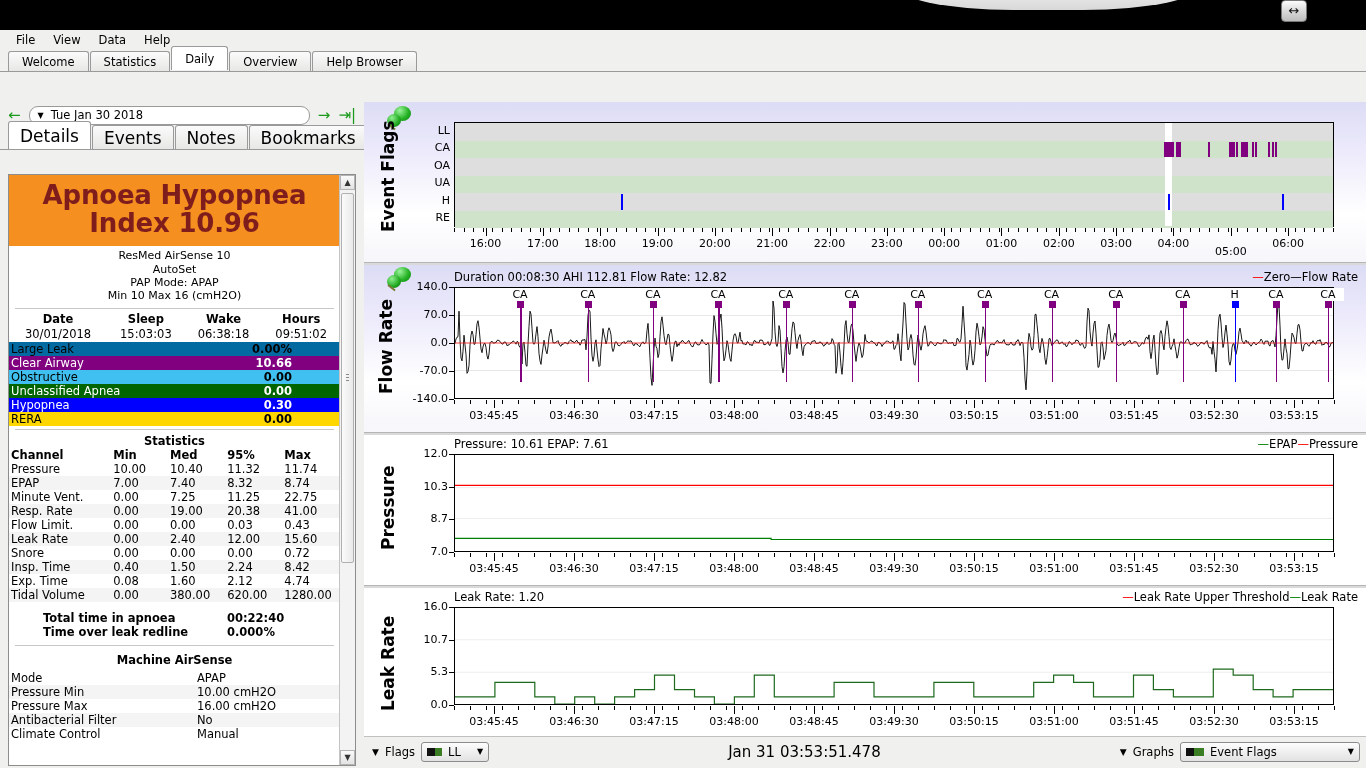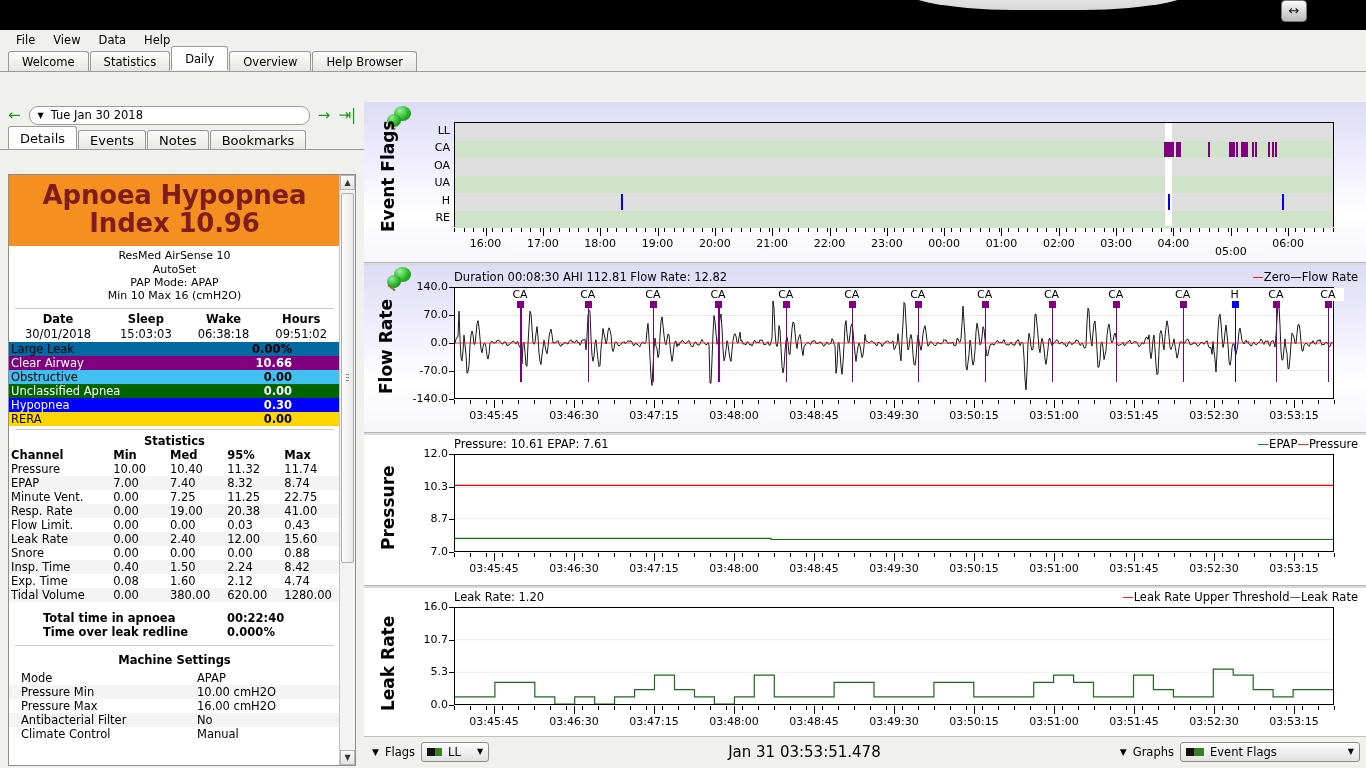--- a/index.html
+++ b/index.html
@@ -50,21 +50,21 @@
   .datefield {
     flex:1; height:19px; border:1px solid #9a9a9a; border-radius:9px; background:#fff;
     display:flex; align-items:center; gap:7px; padding:0 8px; font-size:11.5px; color:#000;
   }
   .datefield .caret { font-size:8px; color:#000; }
   .arrow-r { color:#1a9a1a; font-size:15px; line-height:1; }
   .arrow-end { color:#1a9a1a; font-size:15px; line-height:1; }
 
   .subtabs { height:22px; padding-left:8px; display:flex; align-items:flex-end; position:relative; }
   .subtabs .stab {
-    font-size:13px; padding:2px 11px; border:1px solid #9a9a9a; border-bottom:none;
+    font-size:17px; padding:2px 11px; border:1px solid #9a9a9a; border-bottom:none;
     background: linear-gradient(#fbfbfb,#e6e6e4); border-radius:3px 3px 0 0; margin-right:1px;
   }
   .subtabs .stab.active { background:#fff; padding-top:4px; padding-bottom:4px; }
   .subtabs::after { content:""; position:absolute; left:0; bottom:0; width:100%; height:1px; background:#9a9a9a; }
 
   .detailbox { position:absolute; left:8px; top:72px; width:348px; height:592px; background:#fff; border:1px solid #8d8d8d; overflow:hidden; }
   .detail-inner { position:absolute; left:0; top:0; width:331px; height:100%; }
 
   .ahi-banner { background:#f59020; text-align:center; padding:6px 4px 9px; }
   .ahi-banner .l1, .ahi-banner .l2 { font-weight:bold; font-size:26px; color:#7f1d1d; line-height:1.08; letter-spacing:-0.2px; }
@@ -88,21 +88,21 @@
   .stats .c0 { width:105px; }
   .stats .cx { width:58px; }
 
   .totrow { display:flex; font-size:11.5px; font-weight:bold;margin-left:32px; }
   .totrow .k { width:186px; padding-left:2px; }
 
   .msHead { text-align:center; font-weight:bold; font-size:11.5px; padding:6px 0 4px; }
   .ms { width:100%; border-collapse:collapse; font-size:11.5px; }
   .ms td { padding:0 2px; }
   .ms tr:nth-child(even) td { background:#f4f4f4; }
-  .ms .k { width:186px; padding-left:12px; }
+  .ms .k { width:186px; padding-left:2px; }
 
   
   .vscroll { position:absolute; right:0; top:0; width:16px; height:100%; background:#f3f3f3; border-left:1px solid #c4c4c4; }
   .vscroll .btn { height:15px; background:linear-gradient(#fafafa,#e3e3e3); border:1px solid #b4b4b4; text-align:center; font-size:8px; line-height:13px; color:#333; }
   .vscroll .btn.bot { position:absolute; bottom:0; left:0; right:0; }
   .vscroll .thumb { position:absolute; left:1px; right:1px; top:18px; height:370px; background:linear-gradient(90deg,#fbfbfb,#e9e9e9); border:1px solid #b0b0b0; border-radius:2px; }
   .vscroll .thumb i { position:absolute; left:4px; right:4px; top:50%; margin-top:-4px; height:8px;
        background: repeating-linear-gradient(#8a8a8a,#8a8a8a 1px,transparent 1px,transparent 3px); }
 
   
@@ -305,21 +305,21 @@
                   <td class="cx">0.00</td>
                   <td class="cx">2.40</td>
                   <td class="cx">12.00</td>
                   <td class="cx">15.60</td>
                 </tr>
                 <tr>
                   <td class="c0">Snore</td>
                   <td class="cx">0.00</td>
                   <td class="cx">0.00</td>
                   <td class="cx">0.00</td>
-                  <td class="cx">0.88</td>
+                  <td class="cx">0.72</td>
                 </tr>
                 <tr>
                   <td class="c0">Insp. Time</td>
                   <td class="cx">0.40</td>
                   <td class="cx">1.50</td>
                   <td class="cx">2.24</td>
                   <td class="cx">8.42</td>
                 </tr>
                 <tr>
                   <td class="c0">Exp. Time</td>
@@ -344,21 +344,21 @@
                 <span class="k">Total time in apnoea</span>
                 <span>00:22:40</span>
               </div>
               <div class="totrow">
                 <span class="k">Time over leak redline</span>
                 <span>0.000%</span>
               </div>
             </div>
 
           <div class="hr" style="margin-top:6px"></div>
-          <div class="msHead">Machine Settings</div>
+          <div class="msHead">Machine AirSense</div>
           <table class="ms">
             <tbody id="ms-body">
                 <tr>
                   <td class="k">Mode</td>
                   <td>APAP</td>
                 </tr>
                 <tr>
                   <td class="k">Pressure Min</td>
                   <td>10.00 cmH2O</td>
                 </tr>

